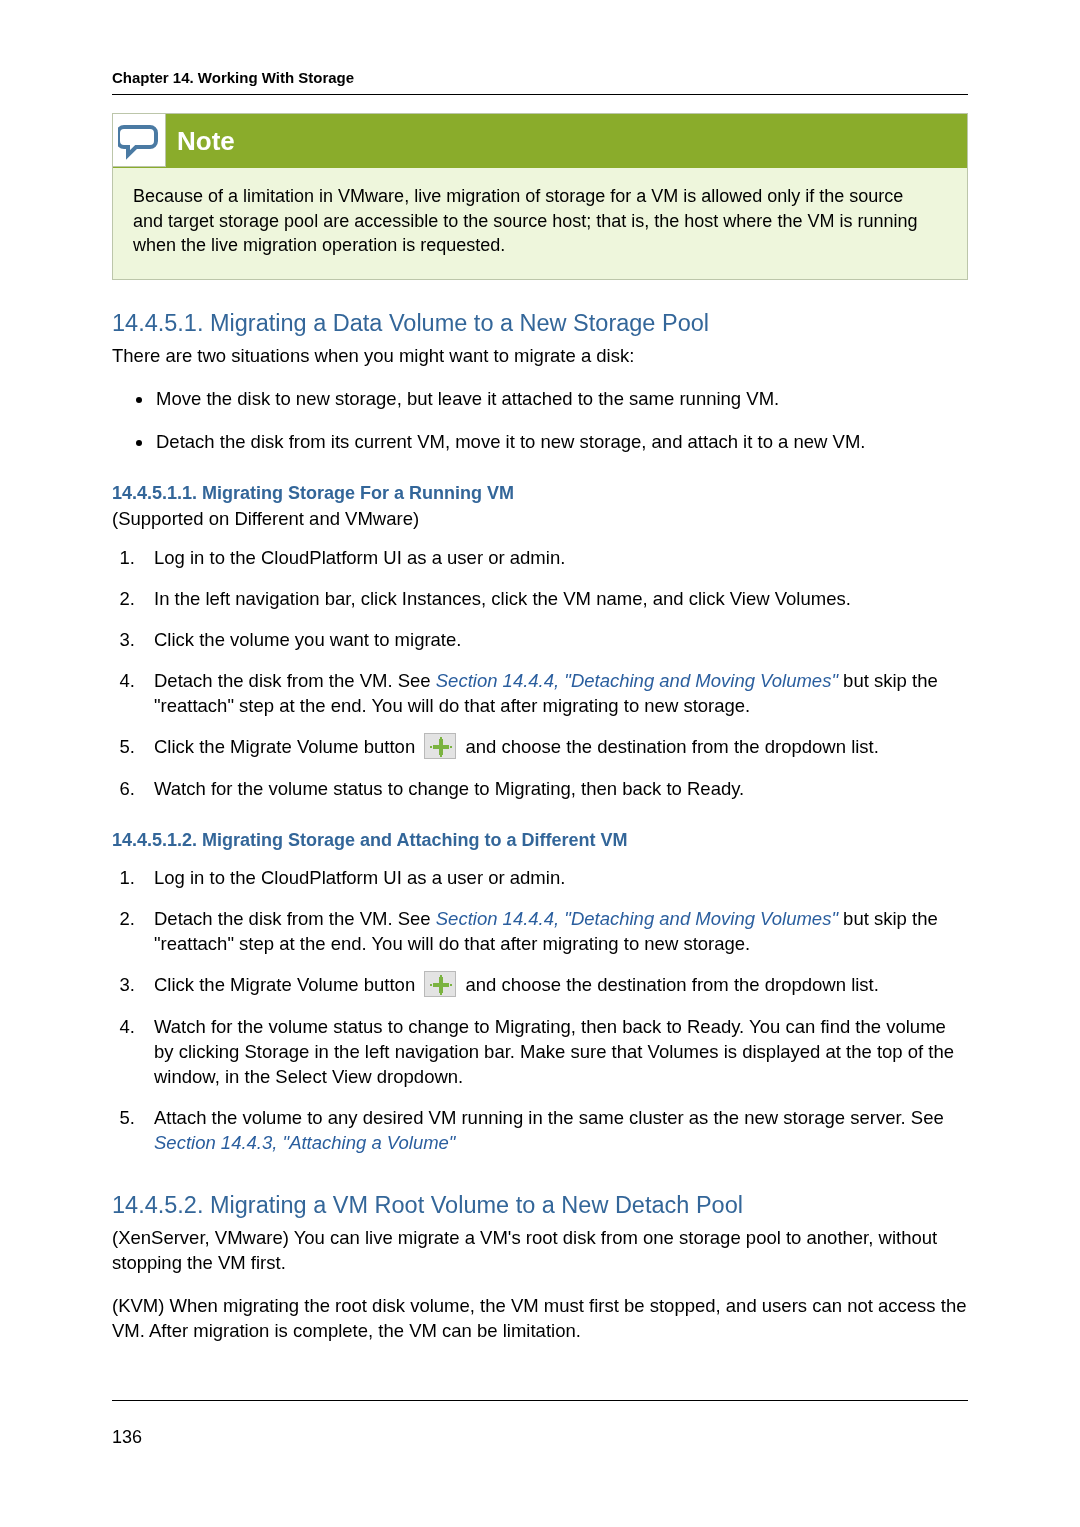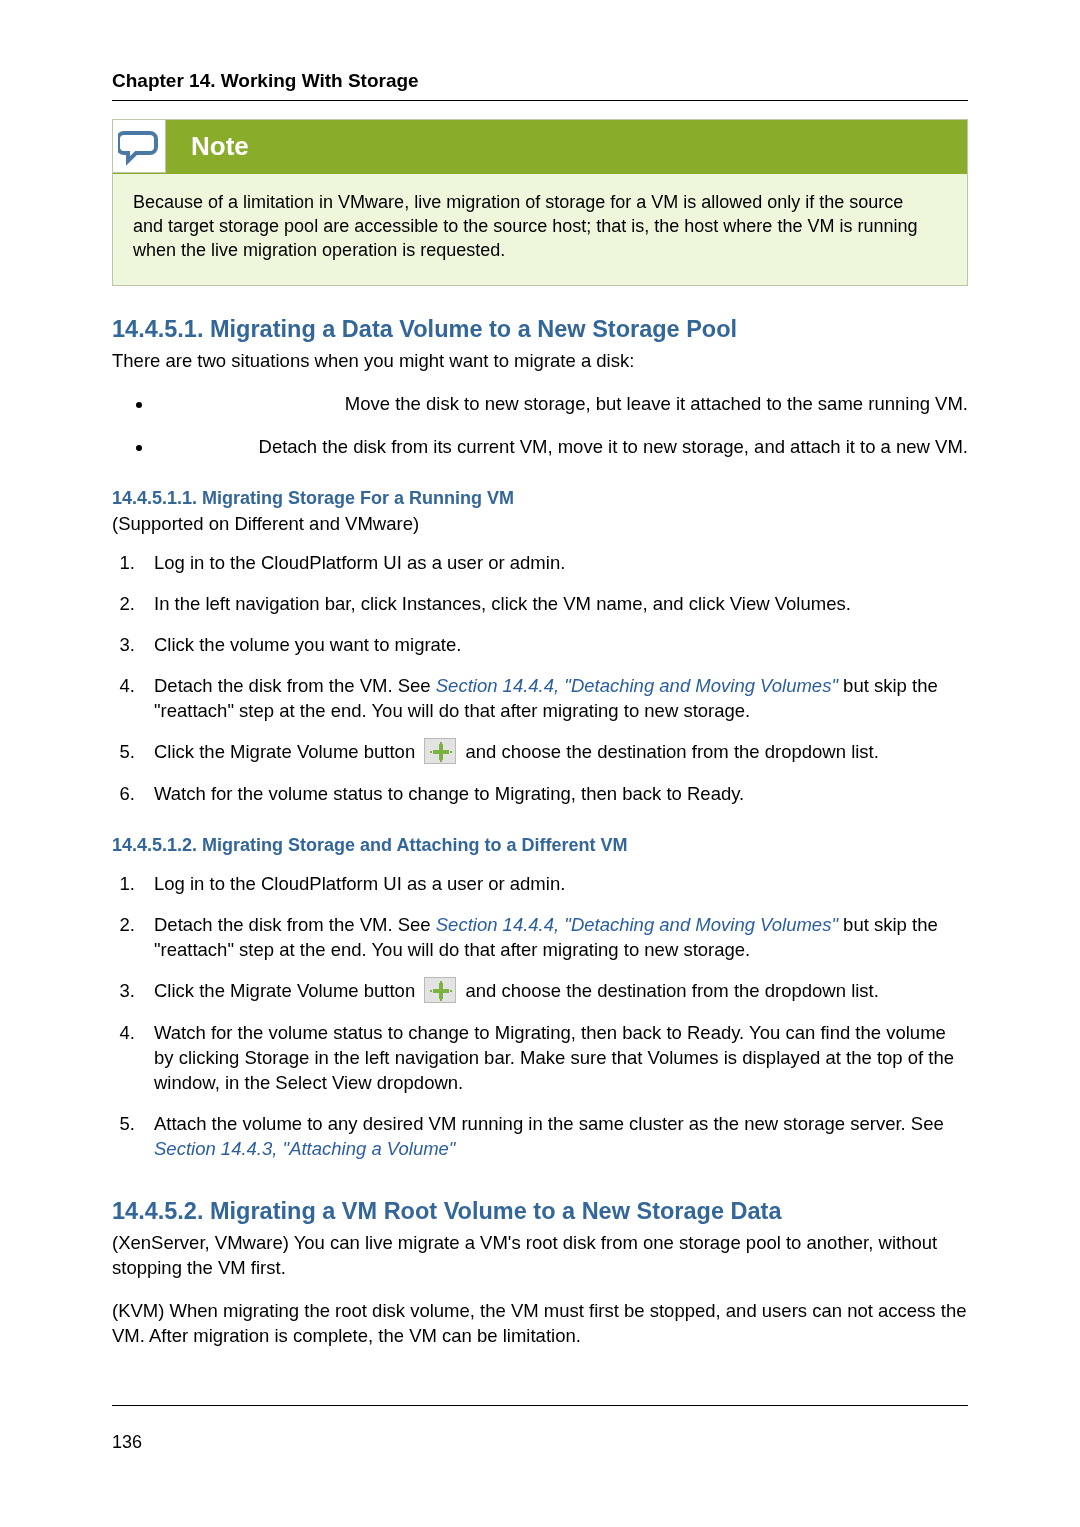--- a/index.html
+++ b/index.html
@@ -6,38 +6,38 @@
   body {
     font-family: "Liberation Sans", Arial, Helvetica, sans-serif;
     background: #fff;
     color: #000;
     width: 1080px;
     margin: 0 auto;
     padding: 68px 112px 40px 112px;
     font-size: 18.5px;
     line-height: 1.35;
   }
-  .chapter-title { font-weight: bold; font-size: 19px; margin-bottom: 6px; }
+  .chapter-title { font-weight: bold; font-size: 15px; margin-bottom: 6px; }
   hr.rule { border: none; border-top: 1px solid #000; margin: 0 0 18px 0; }
   hr.footer-rule { border: none; border-top: 1px solid #000; margin-top: 56px; }
 
   .admon { margin-bottom: 28px; background:#eef6dc; border:1px solid #bcc6aa; padding-bottom: 22px; }
   .admon-head { background:#8aac2b; height:54px; display:flex; align-items:center; }
   .admon-icon {
     width: 54px; height: 54px; display:flex; align-items:center; justify-content:center;
     background:#fff; border:1px solid #bcc6aa; position:relative; left:-1px; top:-1px;
   }
-  .admon-title { color:#fff; font-weight:bold; font-size:26px; margin-left:24px; }
+  .admon-title { color:#fff; font-weight:bold; font-size:26px; margin-left:10px; }
   .bubble { width:42px; height:42px; }
   .admon-body { padding:16px 32px 0 20px; font-size:18px; }
 
-  h2.blue { color:#336699; font-weight:bold; font-size:23.5px; margin-top:8px; margin-bottom:4px; }
+  h2.blue { color:#336699; font-weight:normal; font-size:23.5px; margin-top:8px; margin-bottom:4px; }
   h3.blue { color:#336699; font-weight:bold; font-size:18px; margin-top:26px; margin-bottom:2px; }
   p.para { margin-bottom:18px; }
-  ul.bullets { list-style-type: disc; padding-left: 42px; margin: 18px 0 0 0; text-align: right; }
+  ul.bullets { list-style-type: disc; padding-left: 42px; margin: 18px 0 0 0; }
   ul.bullets li { padding-left: 2px; margin-bottom: 18px; }
   ol.steps { list-style-type: decimal; padding-left: 0; margin: 14px 0 0 0; }
   ol.steps > li { margin-left: 28px; padding-left: 14px; margin-bottom: 16px; }
   .link { color:#2a5e9e; font-style: italic; }
   .btn {
     display:inline-block; width:32px; height:26px; background:#e3e3e3;
     border:1px solid #b9b9b9; vertical-align: middle; margin: 0 4px;
     position: relative; top:-2px;
   }
   .btn::before, .btn::after {
@@ -98,18 +98,18 @@
   </li>
   <li>
     <span>Click the Migrate Volume button </span><span class="btn"><span class="dot l"></span><span class="dot r"></span><span class="dot t"></span><span class="dot b"></span></span><span> and choose the destination from the dropdown list.</span>
   </li>
   <li>Watch for the volume status to change to Migrating, then back to Ready. You can find the volume by clicking Storage in the left navigation bar. Make sure that Volumes is displayed at the top of the window, in the Select View dropdown.</li>
   <li>
     <span>Attach the volume to any desired VM running in the same cluster as the new storage server. See </span><span class="link">Section 14.4.3, "Attaching a Volume"</span>
   </li>
 </ol>
 
-<h2 class="blue" style="margin-top:34px;">14.4.5.2. Migrating a VM Root Volume to a New Storage Data</h2>
+<h2 class="blue" style="margin-top:34px;">14.4.5.2. Migrating a VM Root Volume to a New Detach Pool</h2>
 <p class="para">(XenServer, VMware) You can live migrate a VM's root disk from one storage pool to another, without stopping the VM first.</p>
 <p class="para">(KVM) When migrating the root disk volume, the VM must first be stopped, and users can not access the VM. After migration is complete, the VM can be limitation.</p>
 
 <hr class="footer-rule">
 <div class="page-number">136</div>
 
 </body></html>

